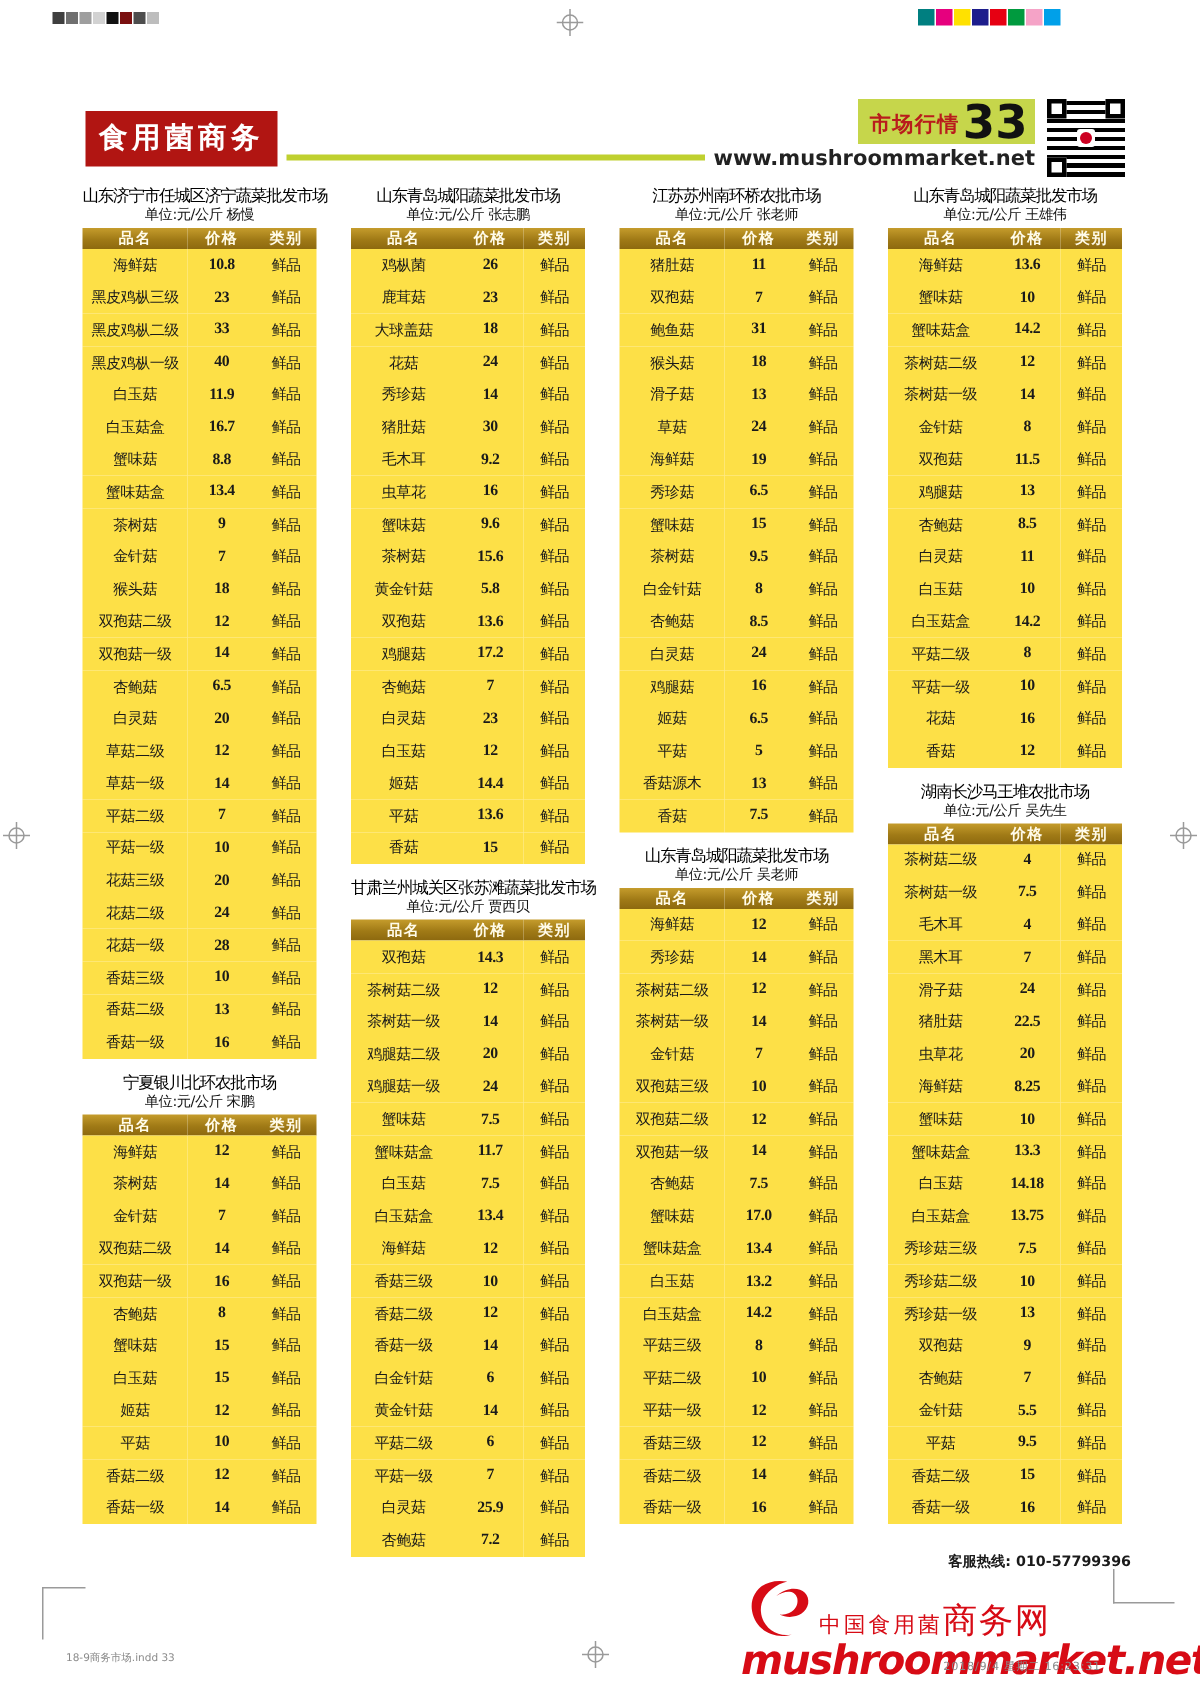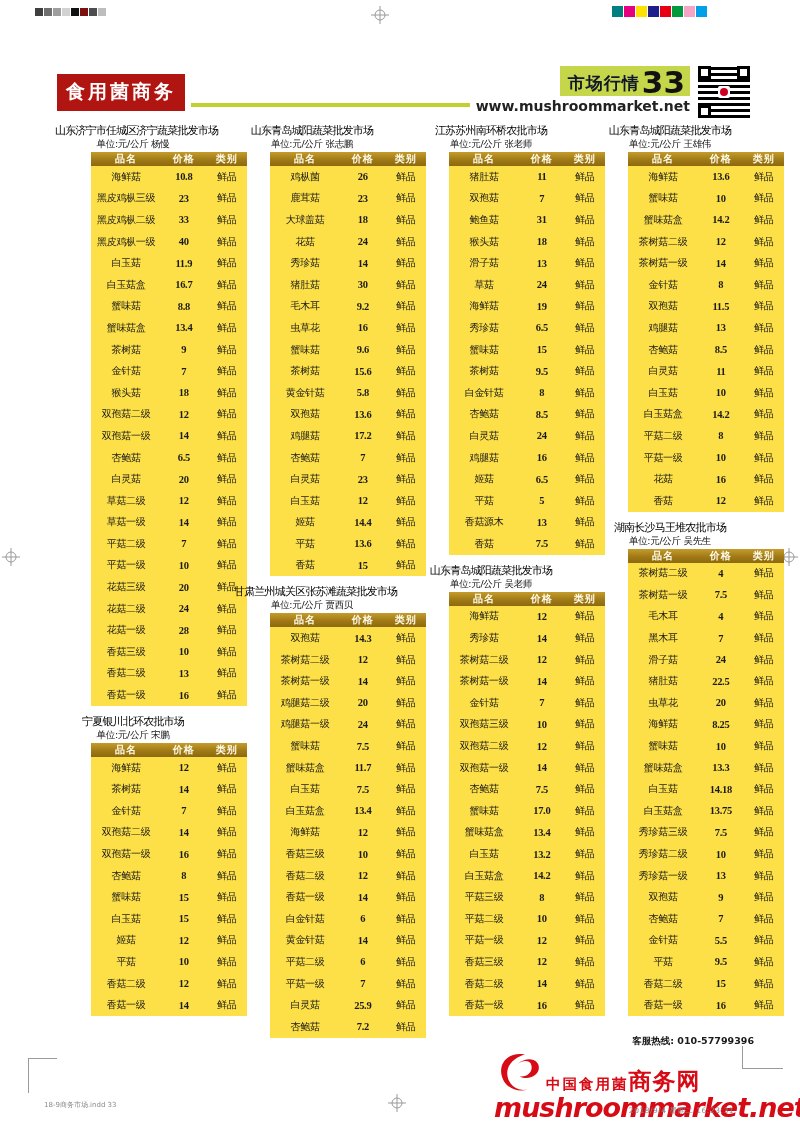--- a/index.html
+++ b/index.html
@@ -18,55 +18,55 @@
   .corner-bl{left:28px;top:1058px;width:28px;height:34px;border-left-width:1px;border-top-width:1px;}
   .corner-r{left:742px;top:1046px;width:40px;height:22px;border-left-width:1px;border-bottom-width:1px;}
 
   
   .header{position:absolute;left:57px;top:66px;right:50px;display:flex;align-items:flex-start;}
   .logo-box{background:#b11512;color:#fff;font-family:"DejaVu Serif",serif;font-weight:bold;
             font-size:19px;letter-spacing:3px;padding:5px 9px 6px;margin-top:8px;white-space:nowrap;}
   .head-line{flex:1;height:4px;background:#bfd02f;margin:0 6px;align-self:center;margin-top:26px;}
   .head-right{display:flex;flex-direction:column;align-items:flex-end;}
   .sec-band{background:#c6d64b;display:flex;align-items:flex-end;padding:2px 5px 0 8px;}
-  .sec-title{font-weight:bold;font-size:17px;color:#0f172a;letter-spacing:1px;line-height:26px;}
+  .sec-title{font-weight:bold;font-size:14px;color:#b91c1c;letter-spacing:1px;line-height:26px;}
   .sec-page{font-size:31px;font-weight:bold;color:#111;line-height:28px;margin-left:2px;}
   .sec-url{font-size:14px;color:#222;margin-top:2px;font-weight:bold;}
   .qr{position:relative;width:52px;height:52px;margin-left:8px;background:
       repeating-linear-gradient(0deg,#000 0 3px,#fff 3px 6px),
       repeating-linear-gradient(90deg,#000 0 3px,rgba(255,255,255,.85) 3px 6px);
       outline:2px solid #fff;}
   .qr .finder{position:absolute;width:13px;height:13px;background:#fff;border:3px solid #000;box-sizing:border-box;}
   .qr .f1{left:0;top:0;} .qr .f2{right:0;top:0;} .qr .f3{left:0;bottom:0;}
   .qr .center-dot{position:absolute;left:20px;top:20px;width:12px;height:12px;background:#fff;border-radius:2px;}
   .qr .center-dot i{position:absolute;left:2px;top:2px;width:8px;height:8px;background:#c02;border-radius:50%;display:block;}
 
   
   .cols{position:absolute;left:55px;right:52px;top:124px;display:flex;gap:23px;}
   .col{flex:1;min-width:0;}
   .market{margin-bottom:9px;}
   .m-title{font-size:11px;font-weight:normal;color:#000;text-align:center;white-space:nowrap;
            letter-spacing:-0.8px;line-height:14px;}
   .m-unit{font-size:9.5px;color:#111;text-align:center;line-height:12px;margin-bottom:2px;letter-spacing:-0.3px;}
-  table.m-table{width:100%;border-collapse:collapse;table-layout:fixed;margin-left:36px;}
+  table.m-table{width:100%;border-collapse:collapse;table-layout:fixed;}
   .m-table thead th{background:linear-gradient(180deg,#c59c2c 0%,#a07a16 55%,#8d690f 100%);
       color:#fffbe9;font-size:10px;font-weight:bold;height:14px;padding:0;letter-spacing:1px;}
   .m-table tbody{background:#fde047;}
   .m-table td{height:21.6px;padding:0;text-align:center;font-size:10px;color:#1a1a1a;letter-spacing:-0.3px;}
   .m-table td.c1{font-family:"Liberation Serif","DejaVu Serif",serif;font-weight:bold;font-size:10.5px;}
   .m-table th.c0, .m-table td.c0{width:45%;}
   .m-table th.c1, .m-table td.c1{width:29%;}
   .m-table th.c2, .m-table td.c2{width:26%;}
 
   
   .hotline{position:absolute;right:46px;top:1035px;font-size:9.5px;font-weight:bold;color:#1a1a1a;}
   .flogo{position:absolute;right:48px;top:1050px;width:258px;}
   .flogo-row{display:flex;align-items:flex-end;}
   .flogo-icon{width:50px;height:44px;flex:0 0 auto;margin-right:2px;}
-  .flogo-cn{color:#d70b15;font-weight:bold;white-space:nowrap;line-height:20px;}
+  .flogo-cn{color:#d70b15;font-weight:normal;white-space:nowrap;line-height:20px;}
   .flogo-cn .prefix{font-size:14.5px;letter-spacing:2px;}
   .flogo-cn .suffix{font-size:23px;font-family:"DejaVu Serif",serif;letter-spacing:1px;}
   .flogo-domain{color:#d70b15;font-weight:bold;font-style:italic;font-size:27px;line-height:26px;
                 letter-spacing:-1px;margin-top:1px;text-align:right;white-space:nowrap;}
   .print-date{position:absolute;right:66px;top:1106px;font-size:7.5px;color:#8a8a8a;letter-spacing:0.5px;}
   .file-label{position:absolute;left:44px;top:1100px;font-size:7px;color:#8a8a8a;}
 </style>
 </head>
 <body>
 

